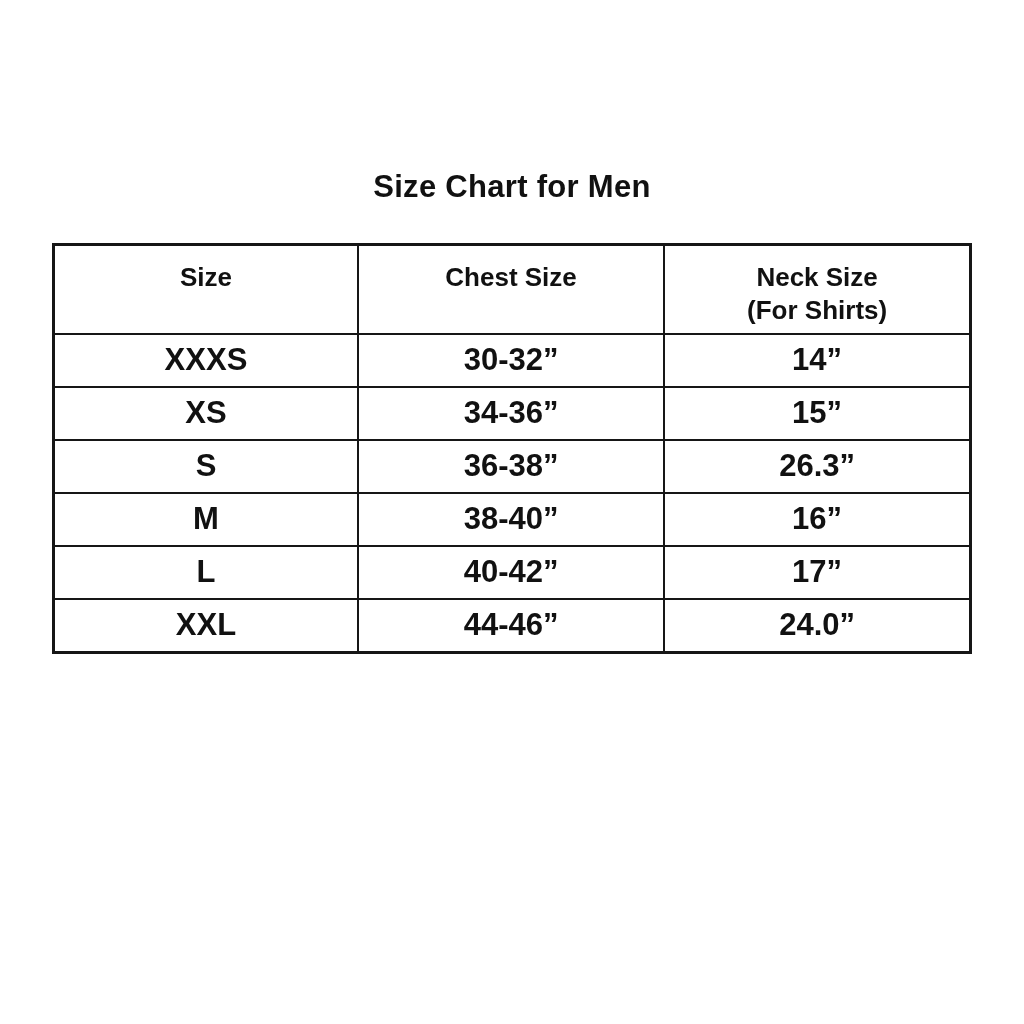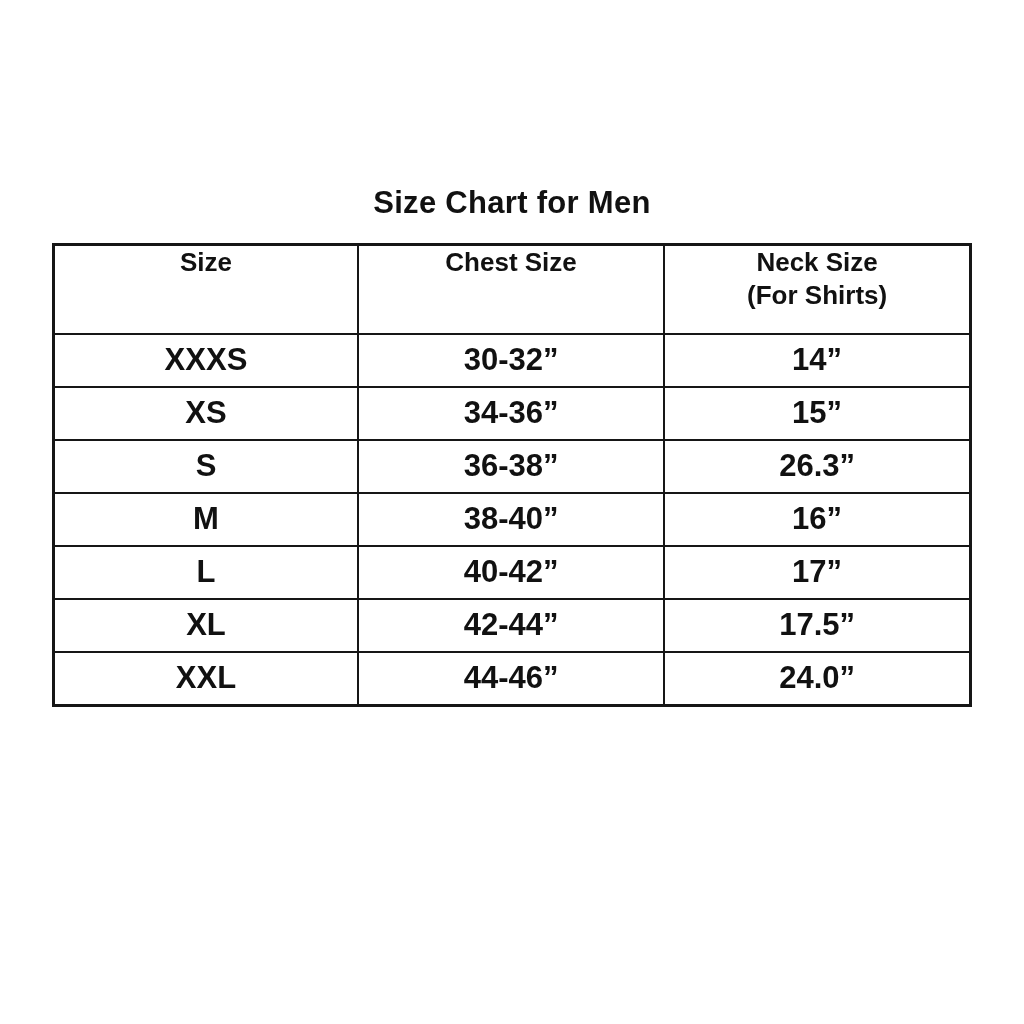--- a/index.html
+++ b/index.html
@@ -15,21 +15,21 @@
     overflow: hidden;
   }
   .canvas {
     position: relative;
     width: 1024px;
     height: 1024px;
     background: #ffffff;
   }
   .chart-title {
     position: absolute;
-    top: 185px;
+    top: 169px;
     left: 0;
     width: 100%;
     text-align: center;
     font-size: 31px;
     font-weight: bold;
     color: #111111;
     letter-spacing: 0.3px;
   }
   table.size-chart {
     position: absolute;
@@ -47,20 +47,21 @@
     font-weight: bold;
     color: #111111;
     background: #ffffff;
     padding: 0;
   }
   .size-chart th {
     font-size: 26px;
     line-height: 33px;
     height: 89px;
     vertical-align: top;
+    padding-top: 15px;
     box-sizing: border-box;
   }
   .size-chart td {
     font-size: 31px;
     height: 51px;
     vertical-align: middle;
   }
   col.c1 { width: 33.2%; }
   col.c2 { width: 33.4%; }
   col.c3 { width: 33.4%; }
@@ -113,25 +114,20 @@
     <td>38-40”</td>
     <td>16”</td>
   </tr>
 
   <tr>
     <td>L</td>
     <td>40-42”</td>
     <td>17”</td>
   </tr>
 
-  <tr>
-    <td>XL</td>
-    <td>42-44”</td>
-    <td>17.5”</td>
-  </tr>
 
   <tr>
     <td>XXL</td>
     <td>44-46”</td>
     <td>24.0”</td>
   </tr>
 
 </tbody>
   </table>
 

